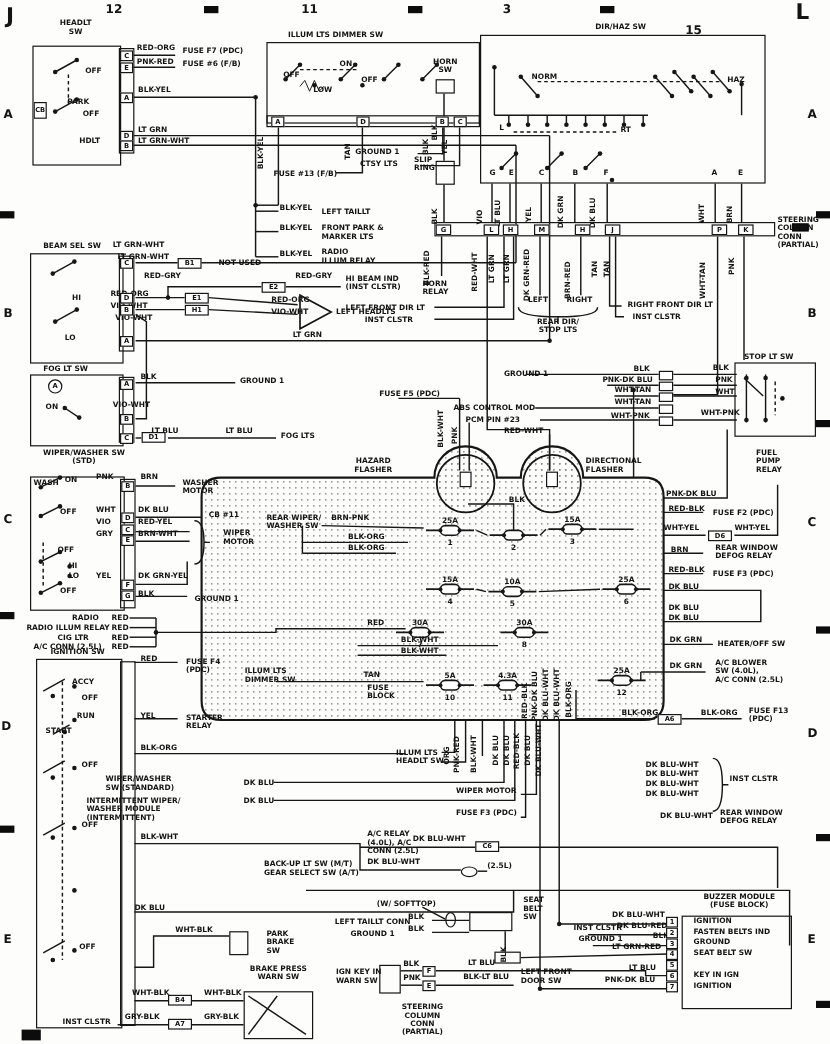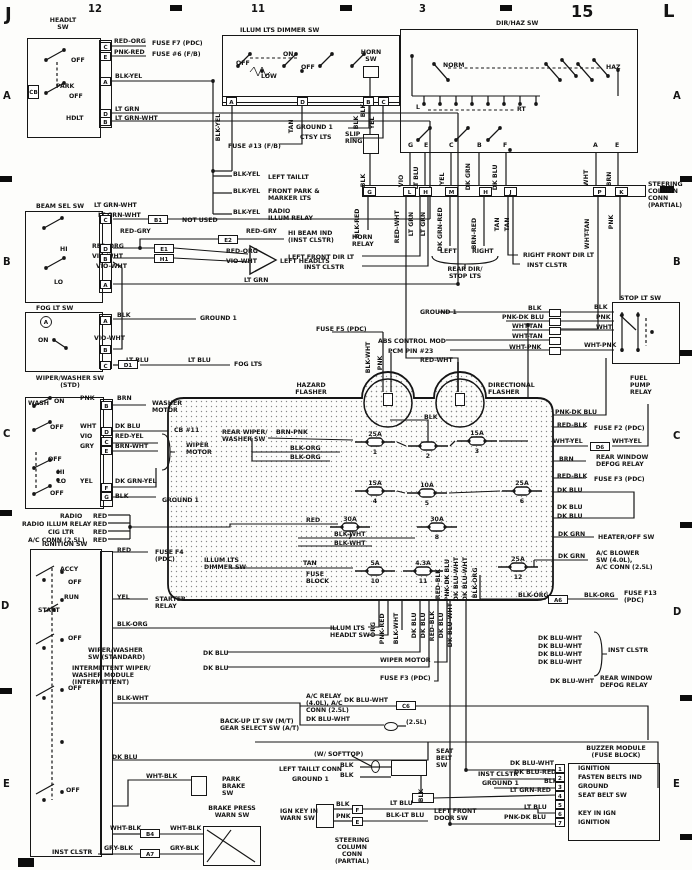--- a/index.html
+++ b/index.html
@@ -428,21 +428,21 @@
     <div class="bar" style="left: 680px; top: 350px; width: 12px; height: 6px;"></div>
     <div class="bar" style="left: 680px; top: 522px; width: 12px; height: 6px;"></div>
     <div class="bar" style="left: 680px; top: 695px; width: 12px; height: 6px;"></div>
     <div class="bar" style="left: 680px; top: 834px; width: 12px; height: 6px;"></div>
     <div class="bar" style="left: 660px; top: 186px; width: 14px; height: 7px;"></div>
     <div class="lbl" style="left: 5px; top: 4px; font-size: 18px;">J</div>
     <div class="lbl" style="left: 663px; top: 1px; font-size: 18px;">L</div>
     <div class="lbl" style="left: 88px; top: 3px; font-size: 10px;">12</div>
     <div class="lbl" style="left: 251px; top: 3px; font-size: 10px;">11</div>
     <div class="lbl" style="left: 419px; top: 3px; font-size: 10px;">3</div>
-    <div class="lbl" style="left: 571px; top: 3px; font-size: 16px;">15</div>
+    <div class="lbl" style="left: 571px; top: 20px; font-size: 10px;">15</div>
     <div class="lbl" style="left: 3px; top: 90px; font-size: 10px;">A</div>
     <div class="lbl" style="left: 3px; top: 256px; font-size: 10px;">B</div>
     <div class="lbl" style="left: 3px; top: 428px; font-size: 10px;">C</div>
     <div class="lbl" style="left: 1px; top: 600px; font-size: 10px;">D</div>
     <div class="lbl" style="left: 3px; top: 778px; font-size: 10px;">E</div>
     <div class="lbl" style="left: 673px; top: 90px; font-size: 10px;">A</div>
     <div class="lbl" style="left: 673px; top: 256px; font-size: 10px;">B</div>
     <div class="lbl" style="left: 673px; top: 430px; font-size: 10px;">C</div>
     <div class="lbl" style="left: 673px; top: 606px; font-size: 10px;">D</div>
     <div class="lbl" style="left: 673px; top: 778px; font-size: 10px;">E</div>

